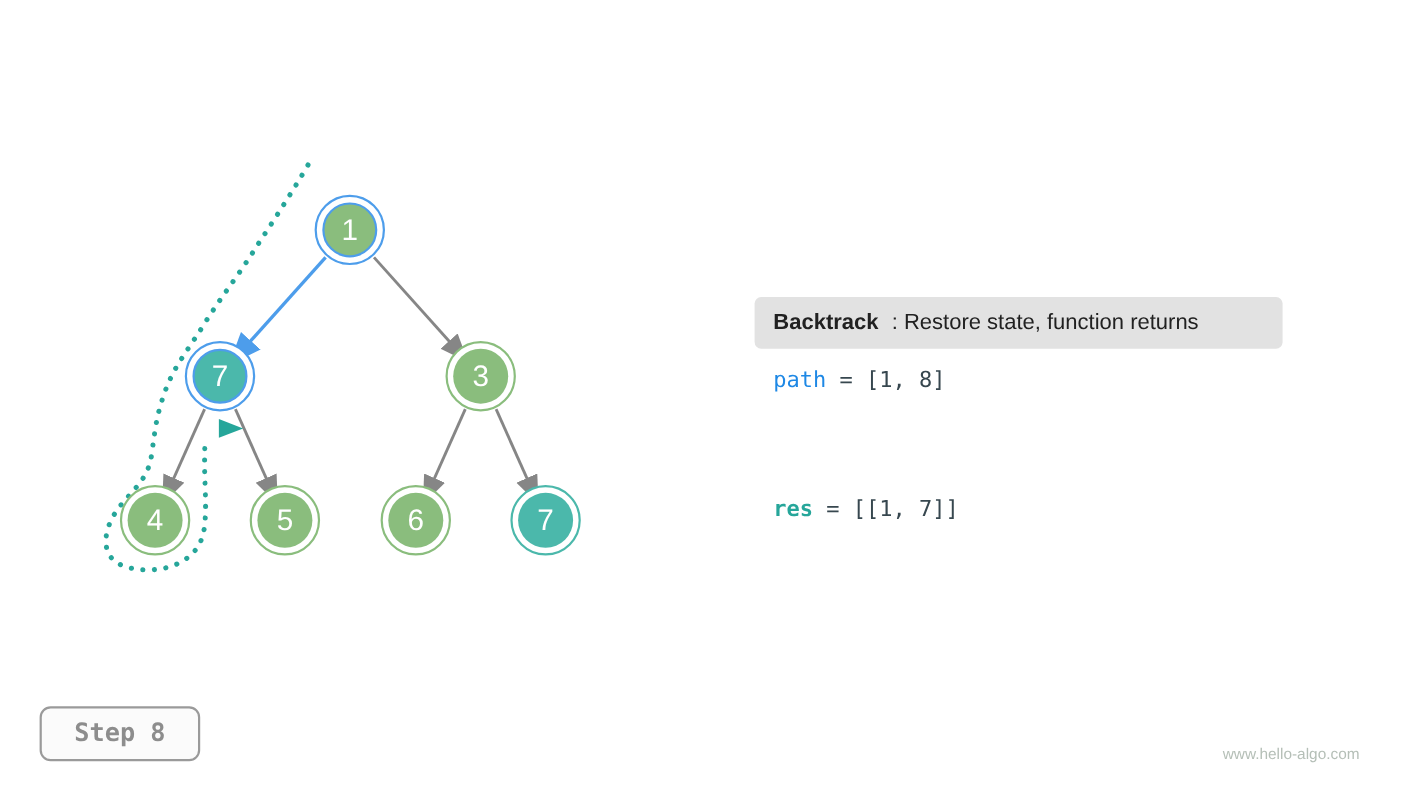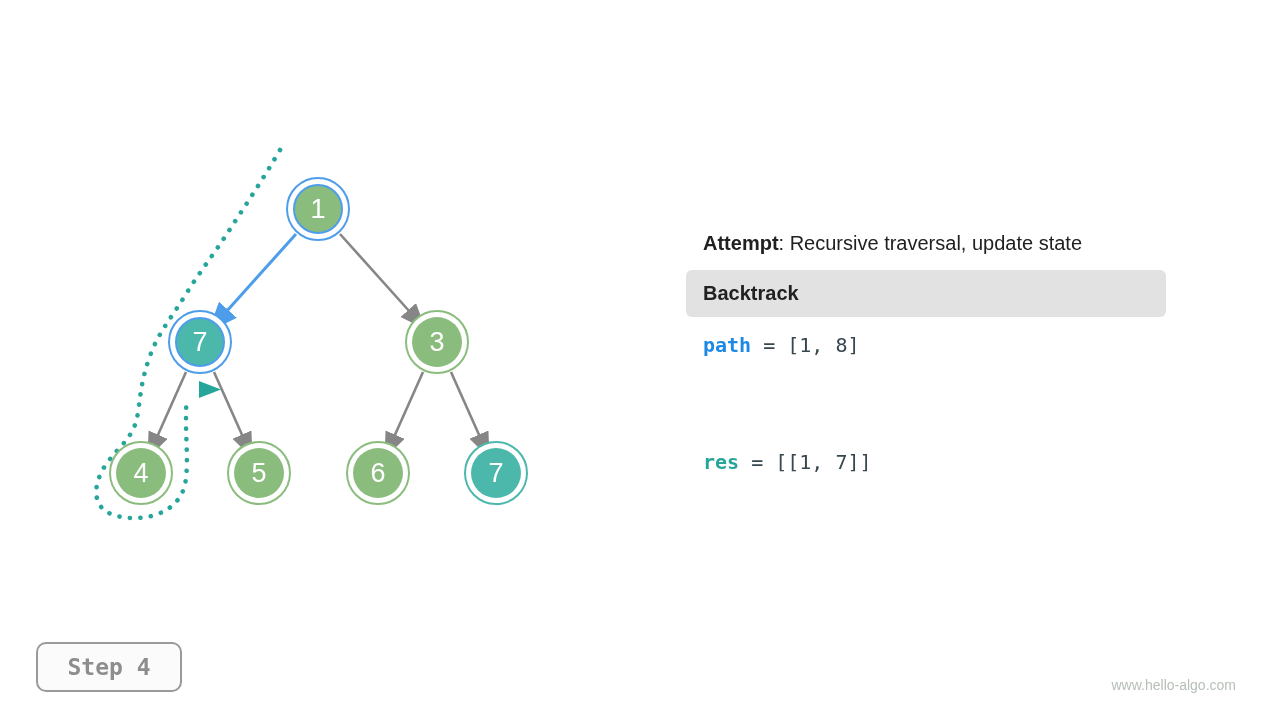--- a/index.html
+++ b/index.html
@@ -92,21 +92,21 @@
     gap:12px;
   }
   .backtrack-box .kw{font-weight:bold;}
   .code-line{
     position:absolute;
     font-family:"DejaVu Sans Mono", monospace;
     font-size:20px;
     line-height:24px;
     white-space:nowrap;
   }
-  .kw-path{color:var(--path-blue,#1E88E5);font-weight:bold;margin-top:48px;}
+  .kw-path{color:var(--path-blue,#1E88E5);font-weight:normal;margin-top:48px;}
   .kw-res{color:var(--res-teal,#26A69A);font-weight:bold;text-align:center;}
   .code-val{color:var(--code-text,#37474F);margin-left:12px;}
 
   
   .step-box{
     position:absolute;
     left:36px;top:642px;
     width:146px;height:50px;
     box-sizing:border-box;
     background:var(--step-bg,#FBFBFB);
@@ -186,35 +186,33 @@
   </div>
 
   <div class="node ring-green" style="left:346px;top:441px">
     <div class="node-fill fill-green">6</div>
   </div>
 
   <div class="node ring-teal" style="left:464px;top:441px">
     <div class="node-fill fill-teal">7</div>
   </div>
 
-  <div class="text-line" style="left:703px;top:231px">
-    <span class="kw">Attempt</span><span>: Recursive traversal, update state</span>
-  </div>
 
   <div class="backtrack-box">
     <span class="kw">Backtrack</span>
+      <span>: Restore state, function returns</span>
   </div>
 
   <div class="code-line" style="left:703px;top:333px">
     <span class="kw-path">path</span><span class="code-val">= [1, 8]</span>
   </div>
 
   <div class="code-line" style="left:703px;top:450px">
     <span class="kw-res">res</span><span class="code-val">= [[1, 7]]</span>
   </div>
 
   <div class="step-box">
-    <span>Step 4</span>
+    <span>Step 8</span>
   </div>
 
   <div class="watermark">www.hello-algo.com</div>
 
 </div>
 
 </body></html>

